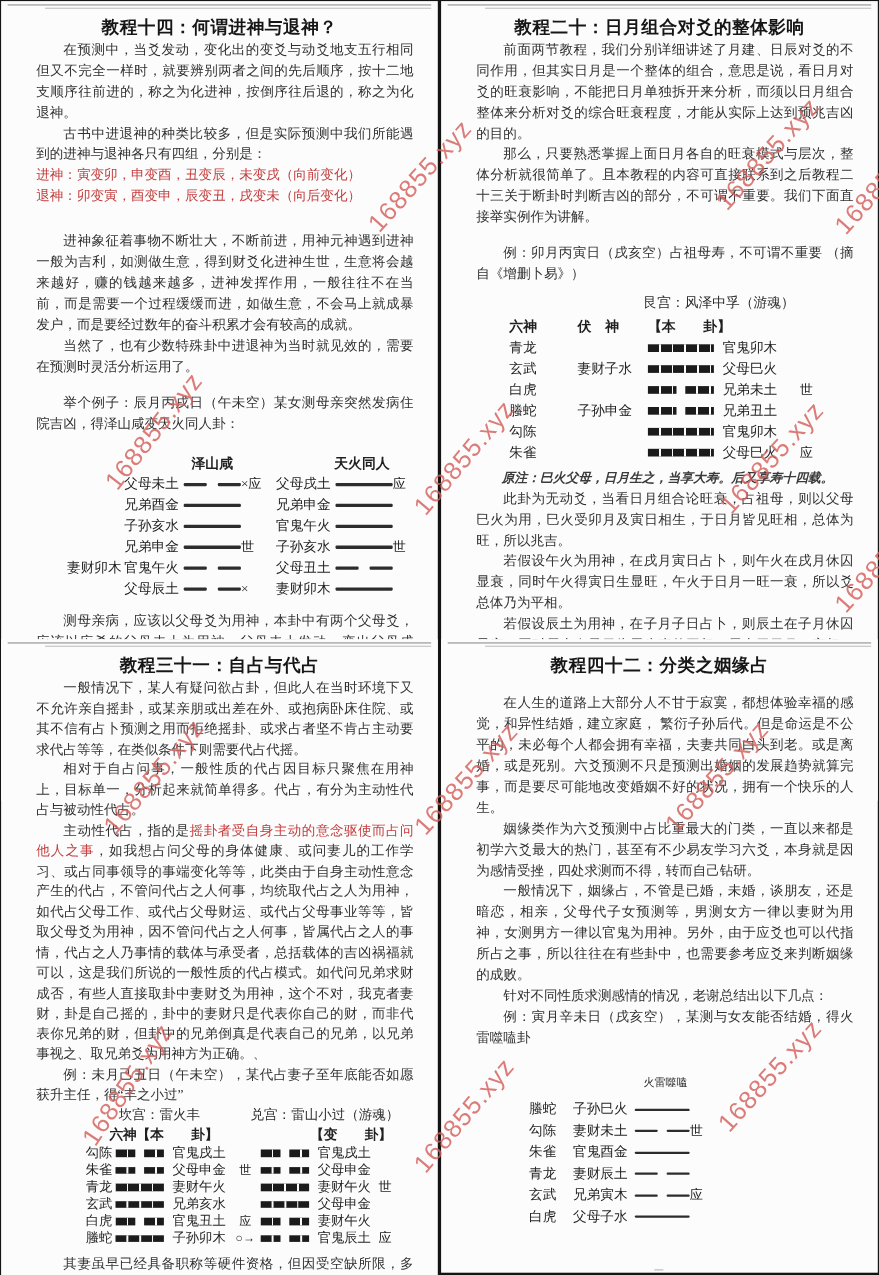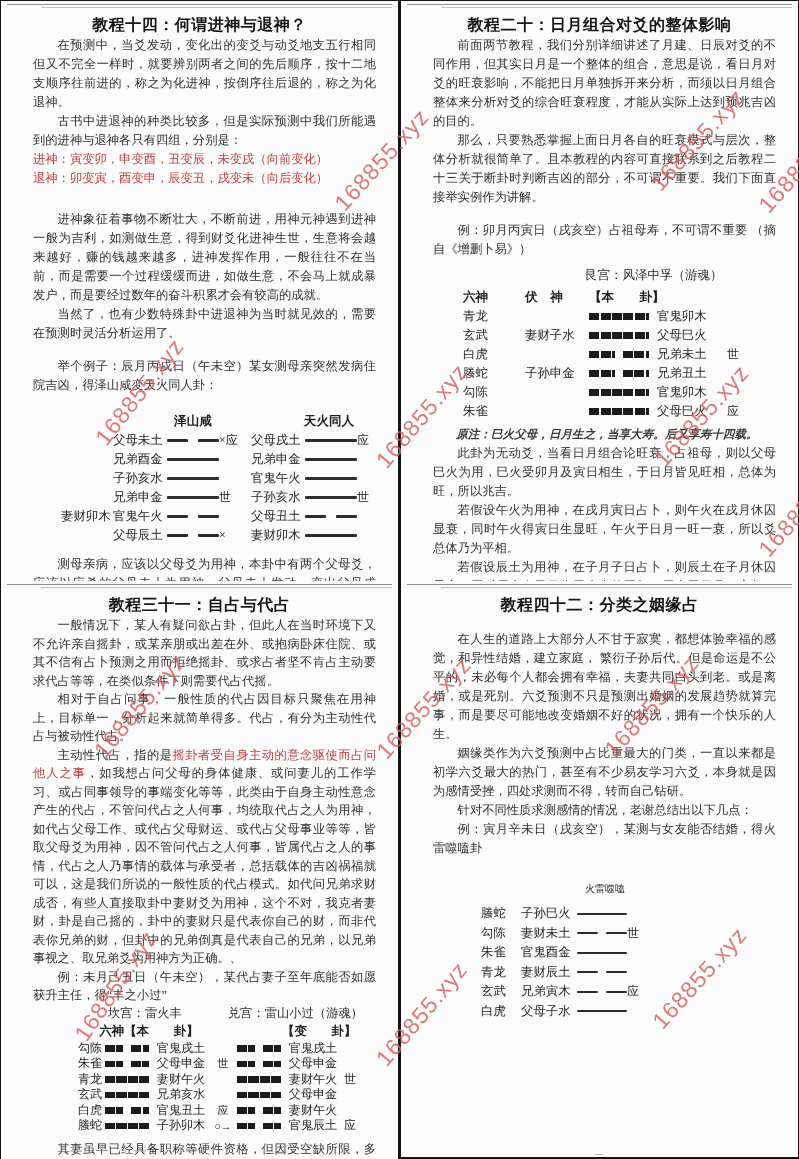--- a/index.html
+++ b/index.html
@@ -447,20 +447,21 @@
   <div class="page-mark">—</div>
 </section>
 
 <section class="page" id="page3">
   <div class="top-rule"></div>
   <div class="top-rule2"></div>
   <div class="page-title">教程四十二：分类之姻缘占</div>
   <div class="content">
       <p class="para" style="margin-top: 14px;">在人生的道路上大部分人不甘于寂寞，都想体验幸福的感觉，和异性结婚，建立家庭， 繁衍子孙后代。但是命运是不公平的，未必每个人都会拥有幸福，夫妻共同白头到老。或是离婚，或是死别。六爻预测不只是预测出婚姻的发展趋势就算完事，而是要尽可能地改变婚姻不好的状况，拥有一个快乐的人生。</p>
       <p class="para">姻缘类作为六爻预测中占比重最大的门类，一直以来都是初学六爻最大的热门，甚至有不少易友学习六爻，本身就是因为感情受挫，四处求测而不得，转而自己钻研。</p>
+      <p class="para">一般情况下，姻缘占，不管是已婚，未婚，谈朋友，还是暗恋，相亲，父母代子女预测等，男测女方一律以妻财为用神，女测男方一律以官鬼为用神。另外，由于应爻也可以代指所占之事，所以往往在有些卦中，也需要参考应爻来判断姻缘的成败。</p>
       <p class="para">针对不同性质求测感情的情况，老谢总结出以下几点：</p>
       <p class="para">例：寅月辛未日（戌亥空），某测与女友能否结婚，得火雷噬嗑卦</p>
       <div class="chart chart4" style="margin-top: 24px;">
         <div class="c-title">火雷噬嗑</div>
         <div class="c-row">
           <span class="god cell">螣蛇</span>
           <span class="lbl cell">子孙巳火</span>
           <span class="ln cell lncell">
             <span class="seg" style="width: 100%;"></span>
           </span>

